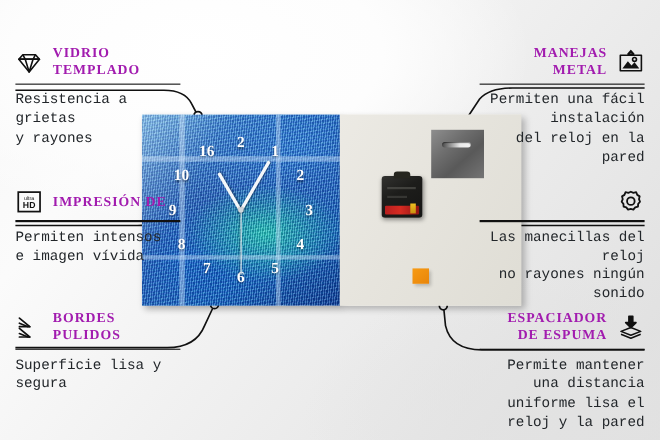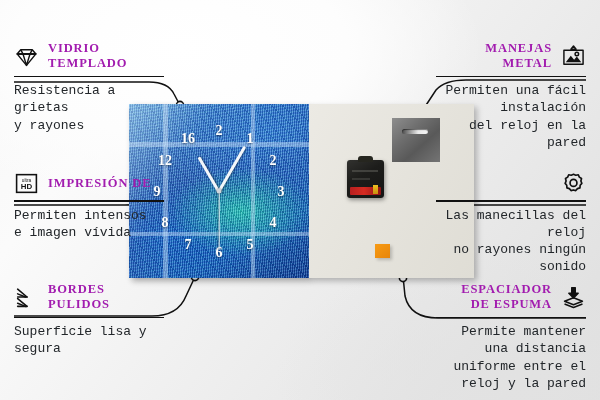--- a/index.html
+++ b/index.html
@@ -146,21 +146,21 @@
       <span class="num" style="left:90px;top:27px">2</span>
       <span class="num" style="left:121px;top:35px">1</span>
       <span class="num" style="left:144px;top:57px">2</span>
       <span class="num" style="left:152px;top:88px">3</span>
       <span class="num" style="left:144px;top:119px">4</span>
       <span class="num" style="left:121px;top:141px">5</span>
       <span class="num" style="left:90px;top:149px">6</span>
       <span class="num" style="left:59px;top:141px">7</span>
       <span class="num" style="left:36px;top:119px">8</span>
       <span class="num" style="left:28px;top:88px">9</span>
-      <span class="num" style="left:36px;top:57px">12</span>
+      <span class="num" style="left:36px;top:57px">10</span>
       <span class="num" style="left:59px;top:35px">16</span>
 
       <div class="hand" style="left:90px;top:86px;width:40px;height:3.4px;transform:rotate(-120deg)"></div>
       <div class="hand" style="left:90px;top:86px;width:52px;height:3.4px;transform:rotate(-60deg)"></div>
       <div class="hand" style="left:90px;top:86.5px;width:58px;height:1.4px;transform:rotate(90deg);background:#e8eef3"></div>
       <div class="pivot"></div>
     </div>
 
     <div class="panel-right">
       <div class="hanger">
@@ -278,16 +278,16 @@
       <span class="ico">
         <svg viewBox="0 0 24 24" fill="none" stroke="#111" stroke-width="1.4" stroke-linejoin="round">
           <path d="M10.3 2.5 H13.7 V8 H16.5 L12 12.4 L7.5 8 H10.3 Z" fill="#111"></path>
           <path d="M12 12.2 L3.4 15.6 L12 19 L20.6 15.6 Z"></path>
           <path d="M3.4 18.2 L12 21.6 L20.6 18.2"></path>
         </svg>
       </span>
     </div>
     <div class="rule"></div>
     <div class="co-desc" style="white-space:pre-line">Permite mantener una distancia
-uniforme entre el reloj y la pared</div>
+uniforme lisa el reloj y la pared</div>
   </div>
 
 </div>
 
 </body></html>

